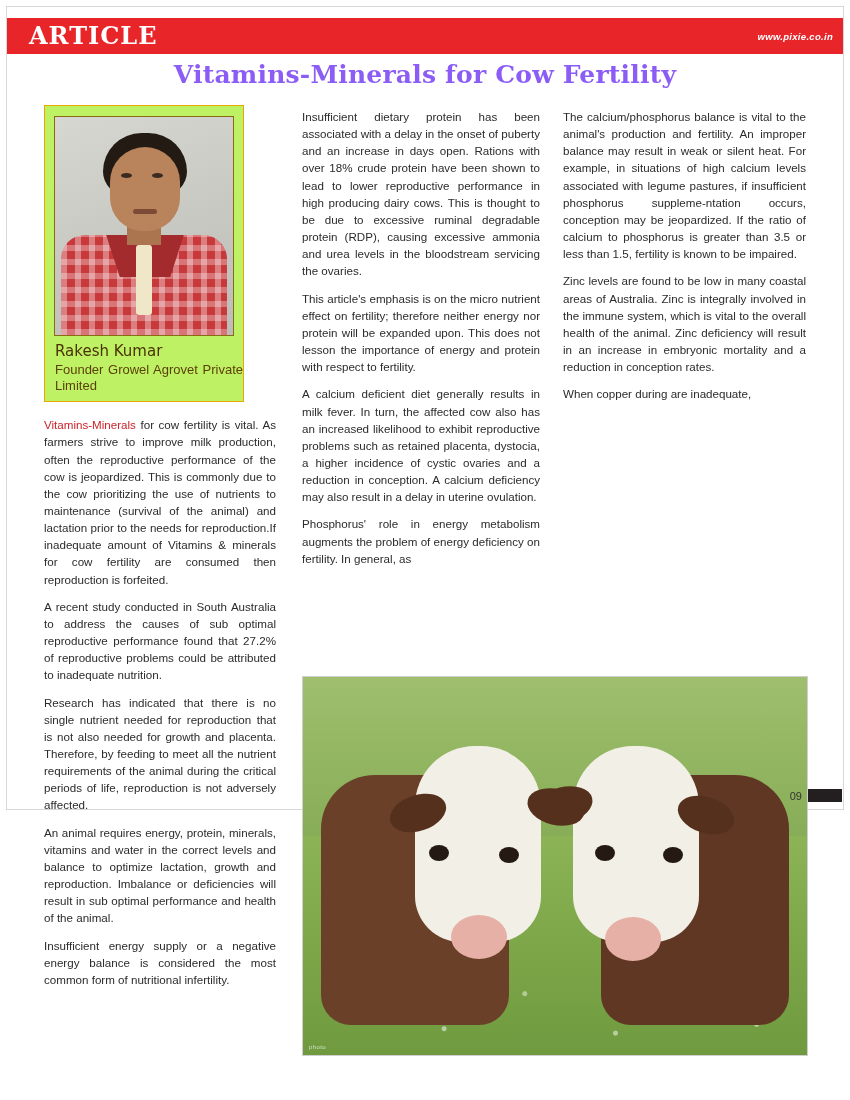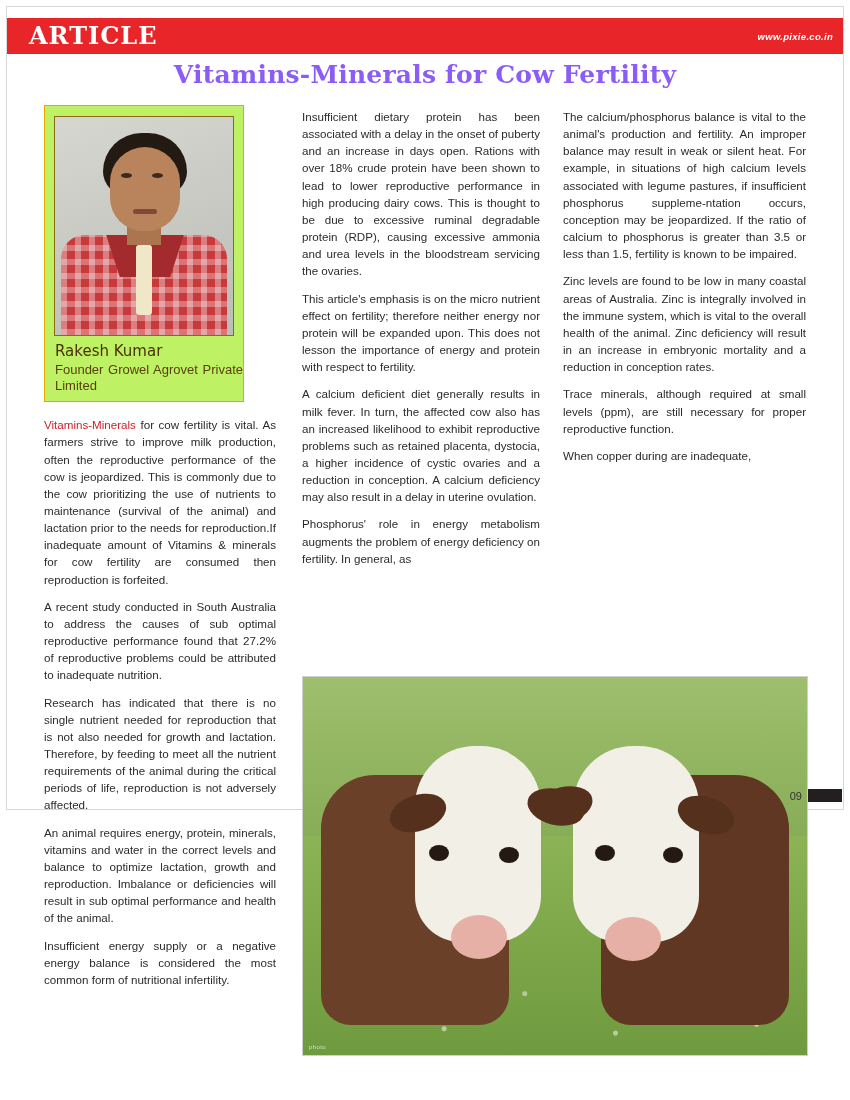--- a/index.html
+++ b/index.html
@@ -327,36 +327,35 @@
         <div class="ph-eye l"></div>
         <div class="ph-eye r"></div>
         <div class="ph-mouth"></div>
       </div>
       <div class="author-name">Rakesh Kumar</div>
       <div class="author-role">Founder   Growel Agrovet Private Limited</div>
     </div>
 
     <p><span class="lead-strong">Vitamins-Minerals</span><span> for cow fertility is vital. As farmers strive to improve milk production, often the reproductive performance of the cow is jeopardized. This is commonly due to the cow prioritizing the use of nutrients to maintenance (survival of the animal) and lactation prior to the needs for reproduction.If inadequate amount of Vitamins &amp; minerals for cow fertility are consumed then reproduction is forfeited.</span></p>
     <p>A recent study conducted in South Australia to address the causes of sub optimal reproductive performance found that 27.2% of reproductive problems could be attributed to inadequate nutrition.</p>
-    <p>Research has indicated that there is no single nutrient needed for reproduction that is not also needed for growth and lactation. Therefore, by feeding to meet all the nutrient requirements of the animal during the critical periods of life, reproduction is not adversely affected.</p>
+    <p>Research has indicated that there is no single nutrient needed for reproduction that is not also needed for growth and placenta. Therefore, by feeding to meet all the nutrient requirements of the animal during the critical periods of life, reproduction is not adversely affected.</p>
     <p>An animal requires energy, protein, minerals, vitamins and water in the correct levels and balance to optimize lactation, growth and reproduction.  Imbalance or deficiencies will result in sub optimal performance and health of the animal.</p>
     <p>Insufficient energy supply or a negative energy balance is considered the most common form of nutritional infertility.</p>
   </div>
 
   <div class="col col2">
     <p>Insufficient dietary protein has been associated with a delay in the onset of puberty and an increase in days open.  Rations with over 18% crude protein have been shown to lead to lower reproductive performance in high producing dairy cows.  This is thought to be due to excessive ruminal degradable protein (RDP), causing excessive ammonia and urea levels in the bloodstream servicing the ovaries.</p>
     <p>This article's emphasis is on the micro nutrient effect on fertility; therefore neither energy nor protein will be expanded upon.  This does not lesson the importance of energy and protein with respect to fertility.</p>
     <p>A calcium deficient diet generally results in milk fever.  In turn, the affected cow also has an increased likelihood to exhibit reproductive problems such as retained placenta, dystocia, a higher incidence of cystic ovaries and a reduction in conception. A calcium deficiency may also result in a delay in uterine ovulation.</p>
     <p>Phosphorus' role in energy metabolism augments the problem of energy deficiency on fertility.  In general, as</p>
   </div>
 
   <div class="col col3">
     <p>The calcium/phosphorus balance is vital to the animal's production and fertility. An improper balance may result in weak or silent heat.  For example, in situations of high calcium levels associated with legume pastures, if insufficient phosphorus suppleme-ntation occurs, conception may be jeopardized.  If the ratio of calcium to phosphorus is greater than 3.5 or less than 1.5, fertility is known to be impaired.</p>
     <p>Zinc levels are found to be low in many coastal areas of Australia.   Zinc is integrally involved in the immune system, which is vital to the overall health of the animal.  Zinc deficiency will result in an increase in embryonic mortality and a reduction in conception rates.</p>
-    <p>Trace minerals, although required at small levels (ppm), are still necessary for proper reproductive function.</p>
     <p>When copper during are inadequate,</p>
   </div>
 
   <div class="cow-photo">
     <div class="cow-sky"></div>
     <div class="cow-grass"></div>
     <div class="cowL-body"></div>
     <div class="cowR-body"></div>
     <div class="cowL-head"></div>
     <div class="cowR-head"></div>

